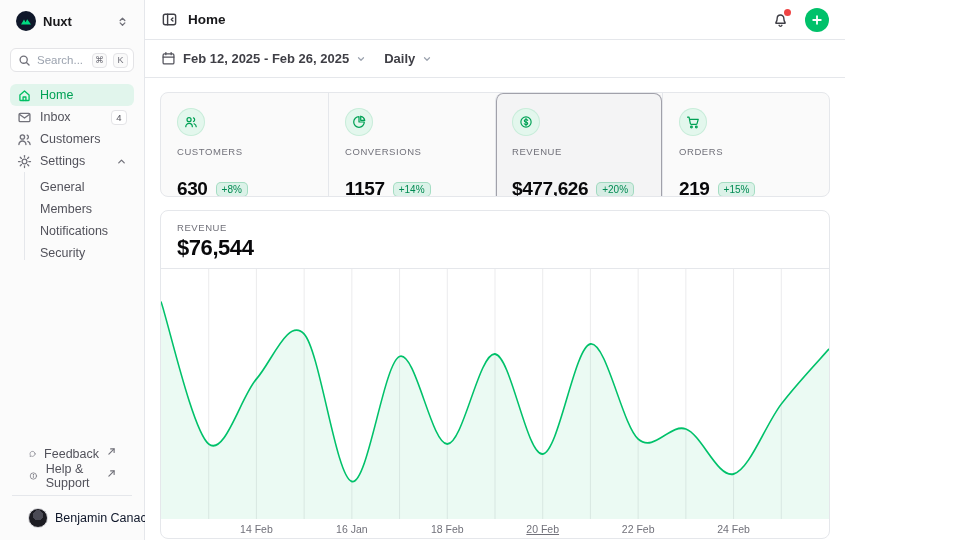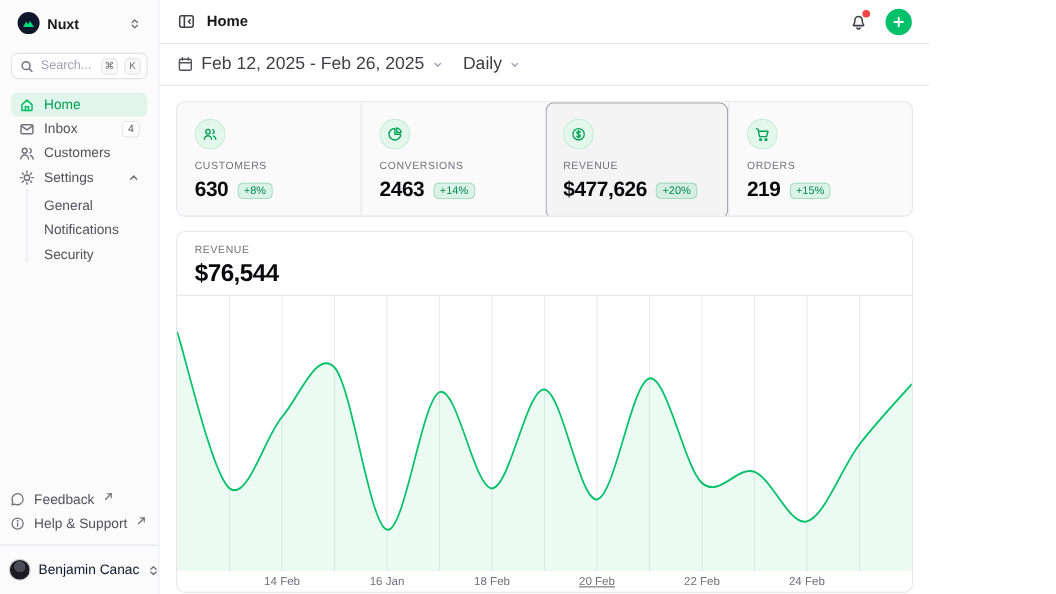--- a/index.html
+++ b/index.html
@@ -26,58 +26,58 @@
     font-size:12.5px; color:#52525b; cursor:pointer; }
   .nav-item svg { color:#71717a; flex:none; }
   .nav-item .lbl { flex:1; white-space:nowrap; }
   .nav-item.active { background:rgba(0,193,106,.10); color:#00a155; font-weight:500; }
   .nav-item.active svg { color:#00bf63; }
   .count-badge { font-size:9.5px; color:#52525b; border:1px solid #e4e4e7; background:#fff; border-radius:4px;
     min-width:16px; height:15px; display:flex; align-items:center; justify-content:center; }
   .subnav { margin-left:14px; border-left:1px solid #e5e7eb; padding-left:9px; display:flex; flex-direction:column; }
   .sub-item { height:22px; display:flex; align-items:flex-end; font-size:12.5px; color:#52525b; padding:0 6px; border-radius:6px; cursor:pointer; }
 
-  .sb-footer { padding:0 2px; }
+  .sb-footer { padding:0 22px; }
   .foot-item { display:flex; align-items:flex-start; gap:8px; height:22px; padding:0 7px; border-radius:6px;
     font-size:12.5px; color:#52525b; cursor:pointer; align-items:center; }
   .foot-item svg { color:#71717a; }
   .ext { color:#9ca3af; margin-left:1px; margin-top:-6px; }
   .sb-divider { border-top:1px solid #e5e7eb; margin:8px -10px 0; }
   .user-row { display:flex; align-items:center; gap:7px; margin-top:8px; padding:4px 6px; border-radius:6px; cursor:pointer; }
   .avatar { width:20px; height:20px; border-radius:50%; flex:none;
     background:radial-gradient(circle at 50% 35%, #4b4b55 0 34%, #1c1c22 35%); border:1px solid #d4d4d8; }
   .user-name { flex:1; font-size:12.5px; font-weight:500; color:#0f172a; white-space:nowrap; }
 
   
   .main { flex:1; display:flex; flex-direction:column; background:#fff; min-width:0; }
   .topbar { height:40px; border-bottom:1px solid #e5e7eb; display:flex; align-items:center; padding:0 16px; gap:10px; }
   .topbar .title { font-size:13.5px; font-weight:600; color:#18181b; flex:1; }
   .icon-btn { display:flex; align-items:center; justify-content:center; color:#3f3f46; cursor:pointer; position:relative; }
   .bell-dot { position:absolute; top:-2px; right:-2px; width:7px; height:7px; border-radius:50%; background:#ef4444; }
   .plus-btn { width:24px; height:24px; border-radius:50%; background:#00c16a; display:flex; align-items:center;
     justify-content:center; color:#fff; cursor:pointer; margin-left:6px; border:none; }
 
   .toolbar { height:38px; border-bottom:1px solid #e5e7eb; display:flex; align-items:center; padding:0 16px; gap:18px; }
-  .tool-btn { display:flex; align-items:center; gap:7px; font-size:16px; font-weight:400; color:#3f3f46;
+  .tool-btn { display:flex; align-items:center; gap:7px; font-size:13px; font-weight:700; color:#3f3f46;
     cursor:pointer; background:none; border:none; font-family:inherit; }
   .tool-btn svg.cal { color:#52525b; }
   .chev { color:#9ca3af; display:flex; }
 
   .content { flex:1; padding:14px 15px 0; overflow:hidden; }
 
   
   .stats-row { display:grid; grid-template-columns:1fr 1fr 1fr 1fr; border:1px solid #e5e7eb; border-radius:8px;
     background:#fafafa; height:105px; overflow:hidden; }
   .stat-cell { padding:15px 16px; border-left:1px solid #e5e7eb; cursor:pointer; position:relative; }
   .stat-cell:first-child { border-left:none; }
   .stat-cell.selected { background:#f4f4f5; box-shadow:inset 0 0 0 1px #a1a1aa; border-radius:8px; }
   .stat-icon { width:28px; height:28px; border-radius:50%; background:#e3f7ed; box-shadow:inset 0 0 0 1px rgba(0,161,85,.12);
     display:flex; align-items:center; justify-content:center; color:#00a155; }
   .stat-label { margin-top:10px; font-size:9.5px; letter-spacing:.06em; color:#71717a; font-weight:500; }
-  .stat-value-row { margin-top:5px; display:flex; align-items:center; gap:8px; }
+  .stat-value-row { margin-top:21px; display:flex; align-items:center; gap:8px; }
   .stat-value { font-size:19px; font-weight:700; letter-spacing:-0.02em; color:#09090b; }
   .delta-badge { font-size:10px; font-weight:500; color:#008a52; background:rgba(0,193,106,.12);
     box-shadow:inset 0 0 0 1px rgba(0,161,85,.25); border-radius:5px; padding:2px 6px; }
 
   
   .chart-card { margin-top:13px; border:1px solid #e5e7eb; border-radius:8px; height:329px; display:flex;
     flex-direction:column; overflow:hidden; background:#fff; }
   .chart-head { padding:11px 16px 7px; border-bottom:1px solid #e5e7eb; }
   .chart-label { font-size:9.5px; letter-spacing:.06em; color:#71717a; font-weight:500; }
   .chart-value { font-size:22px; font-weight:700; letter-spacing:-0.02em; color:#09090b; margin-top:2px; }
@@ -160,20 +160,23 @@
           <svg width="11" height="11" viewBox="0 0 14 14" fill="none" stroke="currentColor" stroke-width="1.6" stroke-linecap="round" stroke-linejoin="round">
               <polyline points="3.5,8.8 7,5.2 10.5,8.8"></polyline>
             </svg>
         </span>
       </div>
       <div class="subnav">
         <div class="sub-item">
             <span>General</span>
           </div>
         <div class="sub-item">
+            <span>Members</span>
+          </div>
+        <div class="sub-item">
             <span>Notifications</span>
           </div>
         <div class="sub-item">
             <span>Security</span>
           </div>
       </div>
     </nav>
 
     <div class="sb-footer">
       <div class="foot-item">
@@ -283,21 +286,21 @@
         </div>
         <div class="stat-cell">
           <span class="stat-icon">
             <svg width="14" height="14" viewBox="0 0 18 18" fill="none" stroke="currentColor" stroke-width="1.6" stroke-linecap="round" stroke-linejoin="round">
                 <path d="M9 2.2A6.8 6.8 0 1 0 15.8 9H9Z"></path>
                 <path d="M11.2 1.6A6.8 6.8 0 0 1 16.4 6.8H11.2Z"></path>
               </svg>
           </span>
           <div class="stat-label">CONVERSIONS</div>
           <div class="stat-value-row">
-            <span class="stat-value">2463</span>
+            <span class="stat-value">1157</span>
             <span class="delta-badge">+14%</span>
           </div>
         </div>
         <div class="stat-cell selected">
           <span class="stat-icon">
             <svg width="14" height="14" viewBox="0 0 18 18" fill="none" stroke="currentColor" stroke-width="1.5" stroke-linecap="round" stroke-linejoin="round">
                 <circle cx="9" cy="9" r="6.6"></circle>
                 <path d="M11.2 6.9c-.4-.7-1.2-1.1-2.2-1.1-1.3 0-2.2.7-2.2 1.6 0 2.3 4.4 1.1 4.4 3.4 0 .9-.9 1.6-2.2 1.6-1 0-1.8-.4-2.2-1.1"></path>
                 <line x1="9" y1="4.6" x2="9" y2="13.4"></line>
               </svg>

